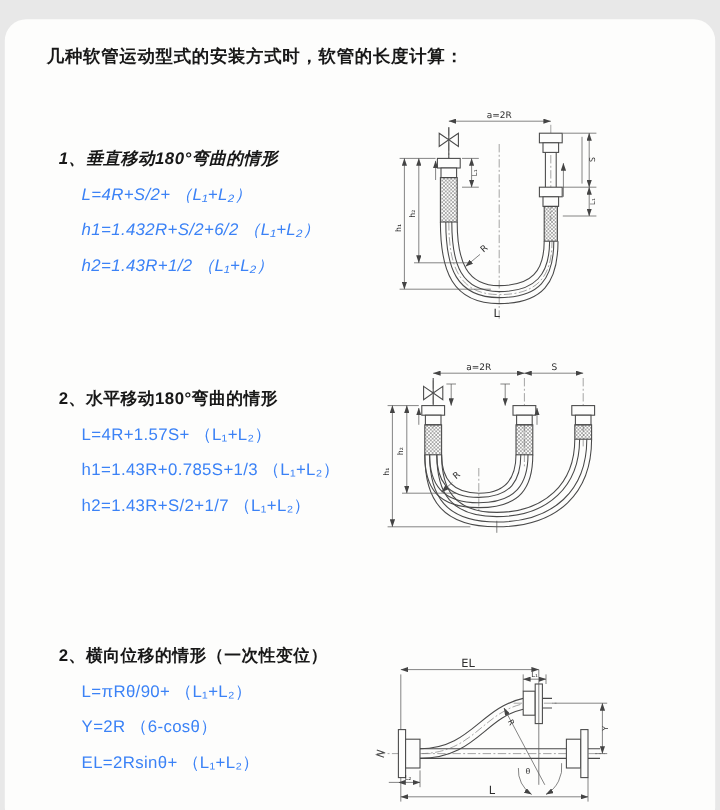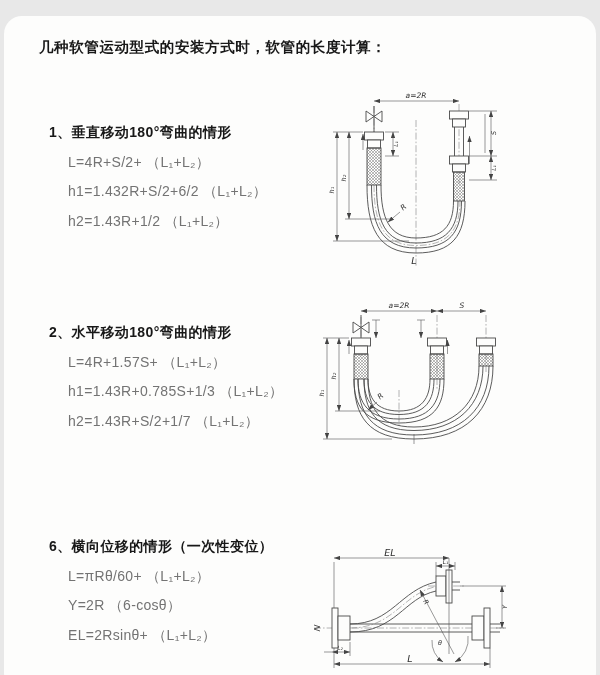--- a/index.html
+++ b/index.html
@@ -7,42 +7,42 @@
     position:relative;width:592px;height:675px;background:#fdfdfc;
     font-family:"Liberation Sans","DejaVu Sans",sans-serif;color:#1c1c1c;
     overflow:hidden;margin:16px auto;border-radius:18px;
   }
   .doc-title{
     position:absolute;left:35px;top:22px;font-size:14.5px;font-weight:600;
     letter-spacing:0.6px;color:#181818;margin:0;
   }
   .section-text{position:absolute;width:275px;}
   .sec-heading{font-size:14px;font-weight:600;color:#181818;margin:0 0 0 0;letter-spacing:0.4px;}
-  .formula{font-size:14px;font-weight:500;color:#737373;margin:11.5px 0 0 19px;letter-spacing:0.3px;white-space:nowrap;}
-  .diagram{position:absolute;font-style:italic;}
+  .formula{font-size:14px;font-weight:500;color:#3b82f6;margin:11.5px 0 0 19px;letter-spacing:0.3px;white-space:nowrap;}
+  .diagram{position:absolute;}
   svg{display:block;}
   svg text{font-family:"DejaVu Sans","Liberation Sans",sans-serif;fill:#2e2e2e;}
   .lbl{font-size:6.5px;}
   .lbl-big{font-size:9.5px;}
   .lbl-med{font-size:7.5px;}
   .lbl-sm{font-size:5.8px;}
   .outline{stroke:#4a4a4a;stroke-width:0.9;fill:none;}
   .outline-f{stroke:#4a4a4a;stroke-width:0.9;fill:#fdfdfc;}
   .dim{stroke:#555;stroke-width:0.6;fill:none;}
   .cl{stroke:#777;stroke-width:0.55;fill:none;stroke-dasharray:7 2 1.6 2;}
   .hatchrect{stroke:#4a4a4a;stroke-width:0.9;}
 </style>
 </head>
 <body>
 
 <div class="page">
 
   <p class="doc-title">几种软管运动型式的安装方式时，软管的长度计算：</p>
 
-  <div class="section-text" style="left:45px;top:108px;">
+  <div class="section-text" style="left:45px;top:108px;font-style:italic;">
     <p class="sec-heading">1、垂直移动180°弯曲的情形</p>
     <p class="formula">L=4R+S/2+ （L₁+L₂）</p>
     <p class="formula">h1=1.432R+S/2+6/2 （L₁+L₂）</p>
     <p class="formula">h2=1.43R+1/2 （L₁+L₂）</p>
   </div>
 
   <div class="diagram" style="left:315px;top:70px;">
     <svg width="210" height="186" viewBox="0 0 210 186">
       <defs>
         <marker id="s1ae" markerUnits="userSpaceOnUse" markerWidth="6.4" markerHeight="4.4" refX="6.2" refY="2.2" orient="auto">
@@ -240,22 +240,22 @@
       </g>
 
       <g>
         <path class="dim" d="M63,104 L54,112" marker-end="url(#s2ae)"></path>
         <text class="lbl-med" transform="rotate(-40 68 100)" x="68" y="100" text-anchor="middle">R</text>
       </g>
     </svg>
   </div>
 
   <div class="section-text" style="left:45px;top:522px;">
-    <p class="sec-heading">6、横向位移的情形（一次性变位）</p>
-    <p class="formula">L=πRθ/60+ （L₁+L₂）</p>
+    <p class="sec-heading">2、横向位移的情形（一次性变位）</p>
+    <p class="formula">L=πRθ/90+ （L₁+L₂）</p>
     <p class="formula">Y=2R （6-cosθ）</p>
     <p class="formula">EL=2Rsinθ+ （L₁+L₂）</p>
   </div>
 
   <div class="diagram" style="left:300px;top:528px;">
     <svg width="300" height="135" viewBox="0 0 300 135">
       <defs>
         <marker id="s3ae" markerUnits="userSpaceOnUse" markerWidth="6.4" markerHeight="4.4" refX="6.2" refY="2.2" orient="auto">
             <path d="M0,0 L6.4,2.2 L0,4.4 Z" fill="#444"></path>
           </marker>

